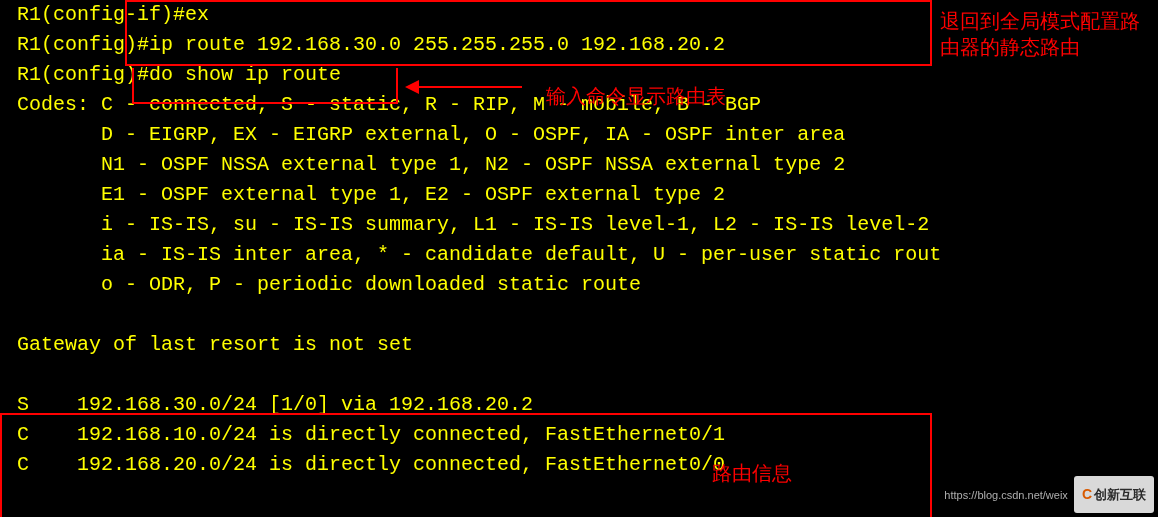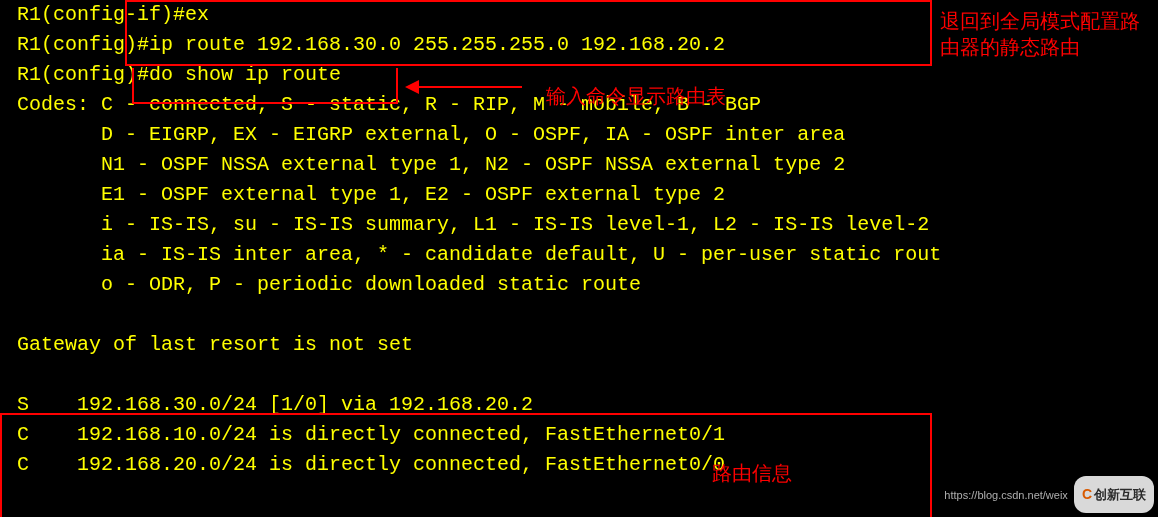--- a/index.html
+++ b/index.html
@@ -74,21 +74,21 @@
   .wm-url {
     color: #ccc;
     font-size: 11px;
   }
   .wm-logo {
     background: #fff;
     color: #333;
     font-size: 13px;
     font-weight: bold;
     padding: 3px 8px;
-    border-radius: 12px;
+    border-radius: 3px;
   }
   .wm-c {
     display:inline-block;
     color:#ff6a00;
     font-weight:bold;
     font-size:14px;
     margin-right:2px;
   }
 </style>
 </head>

